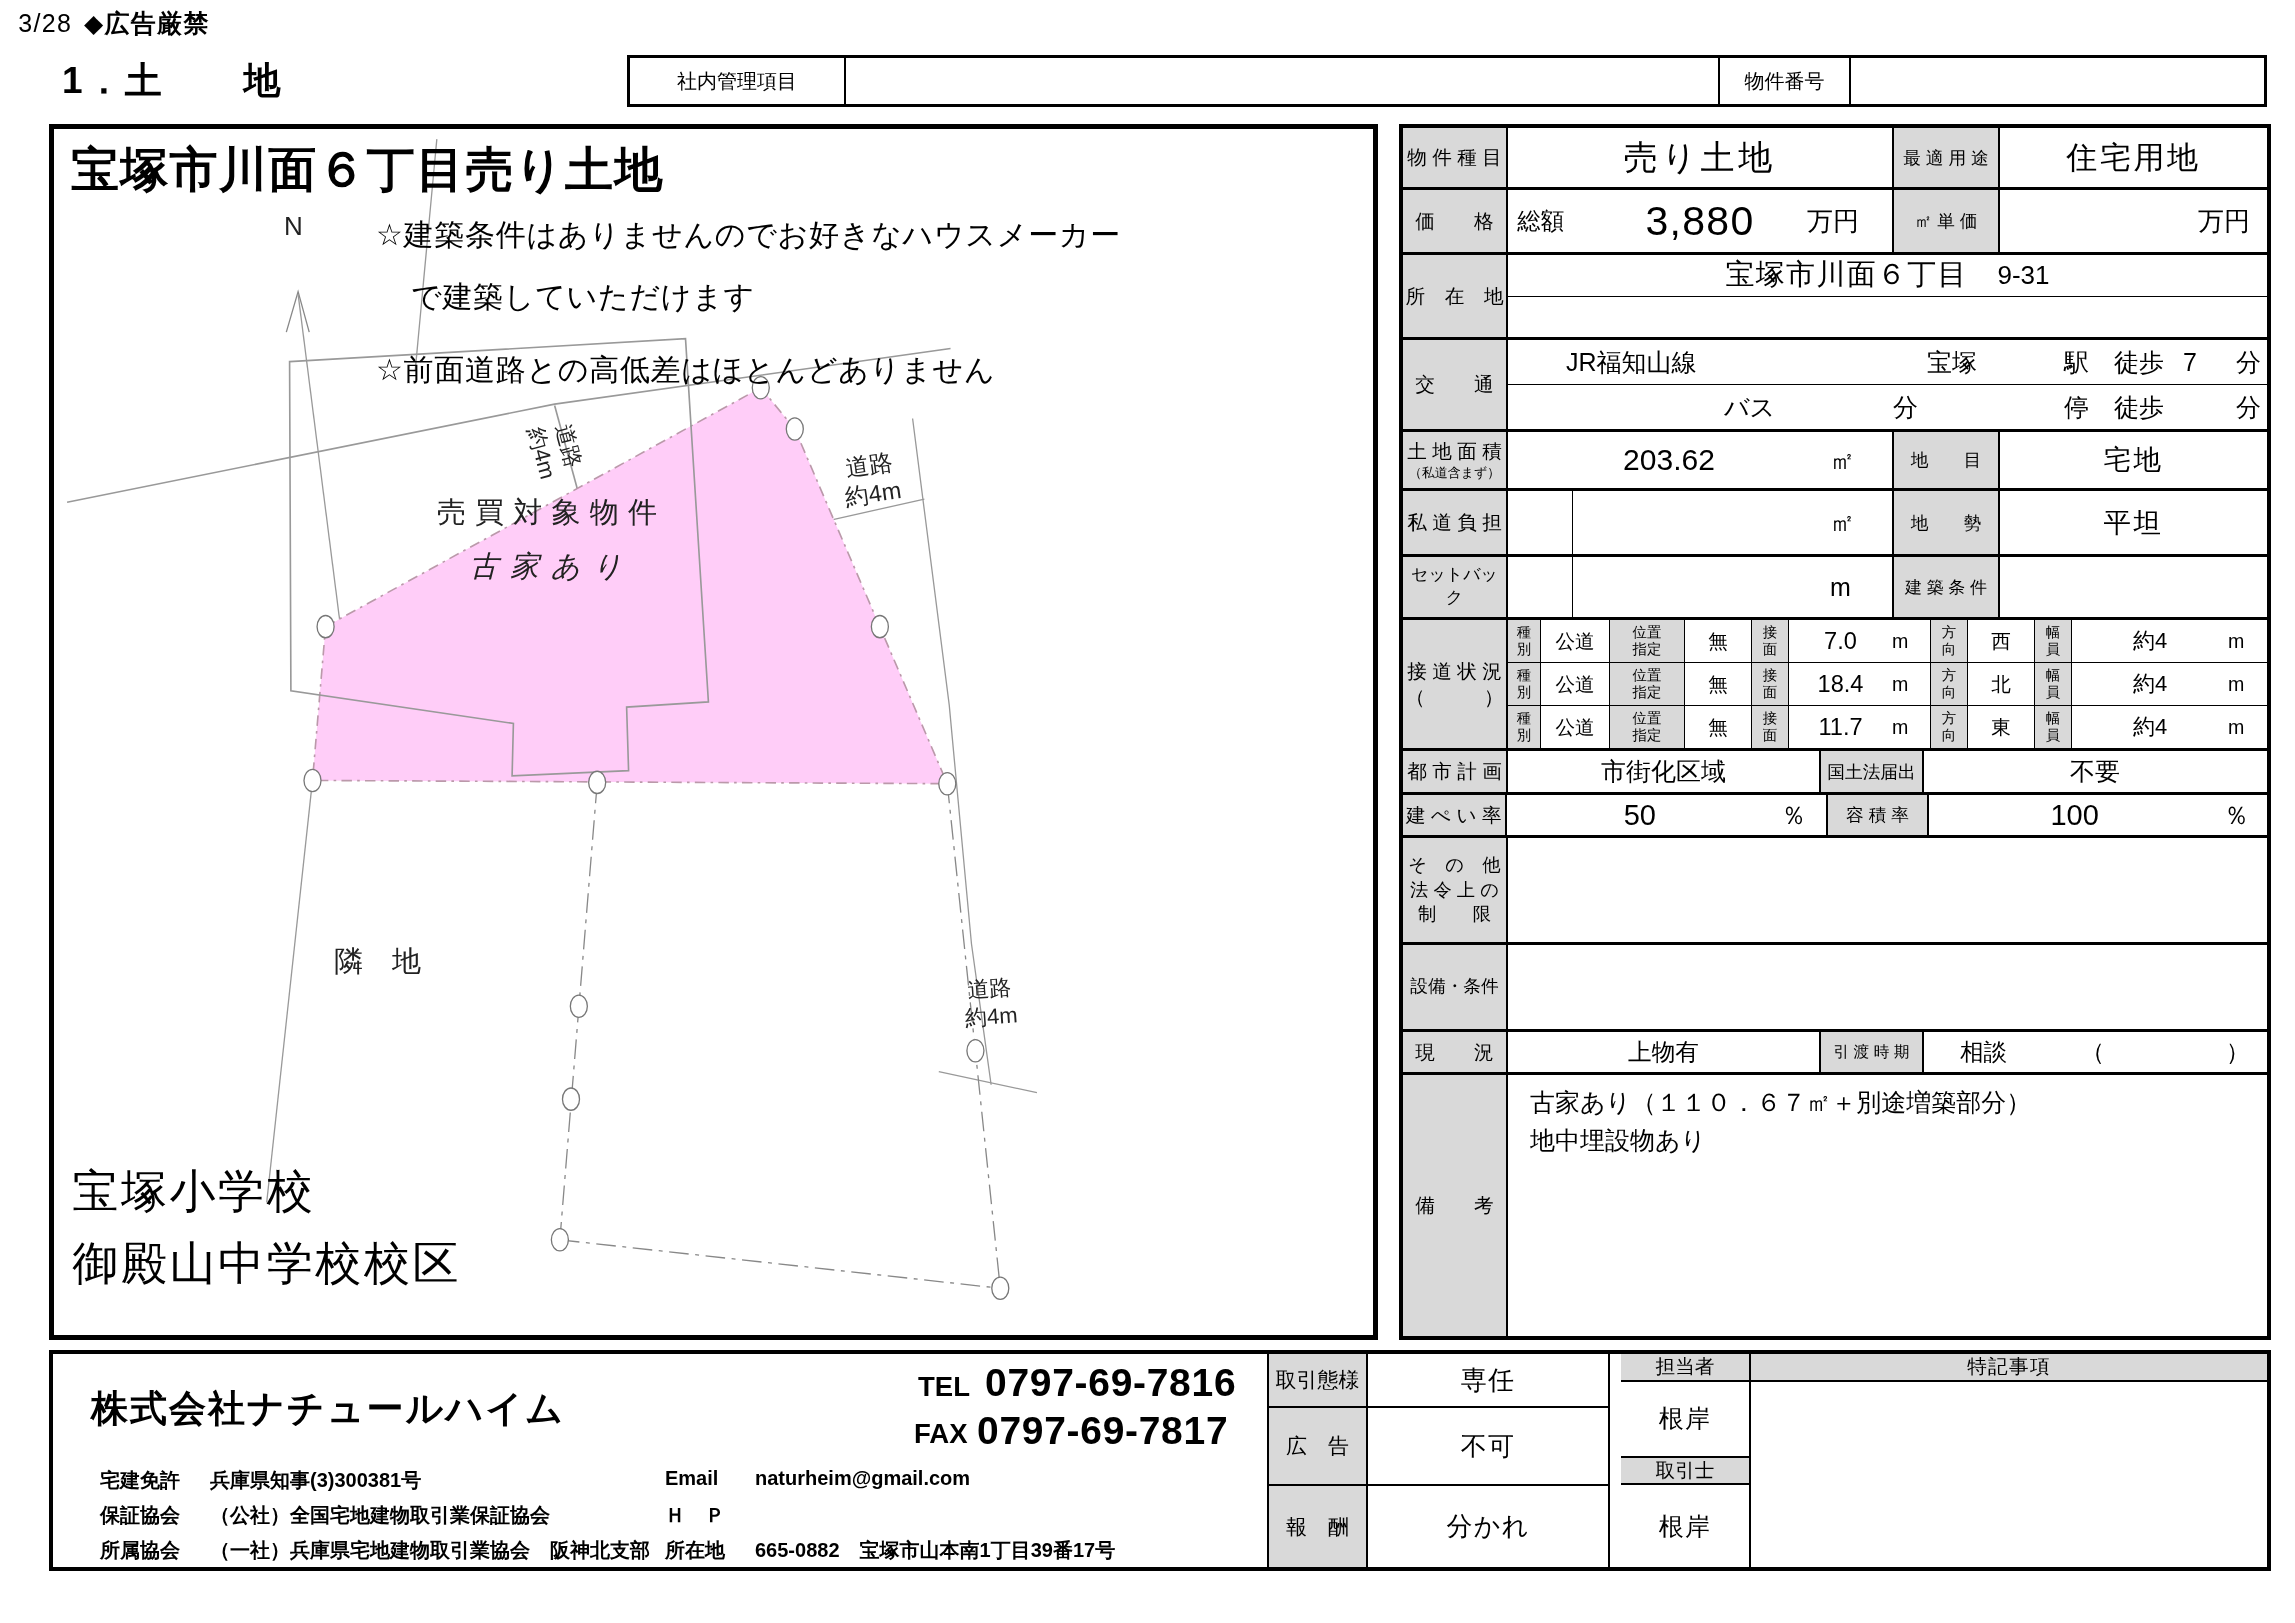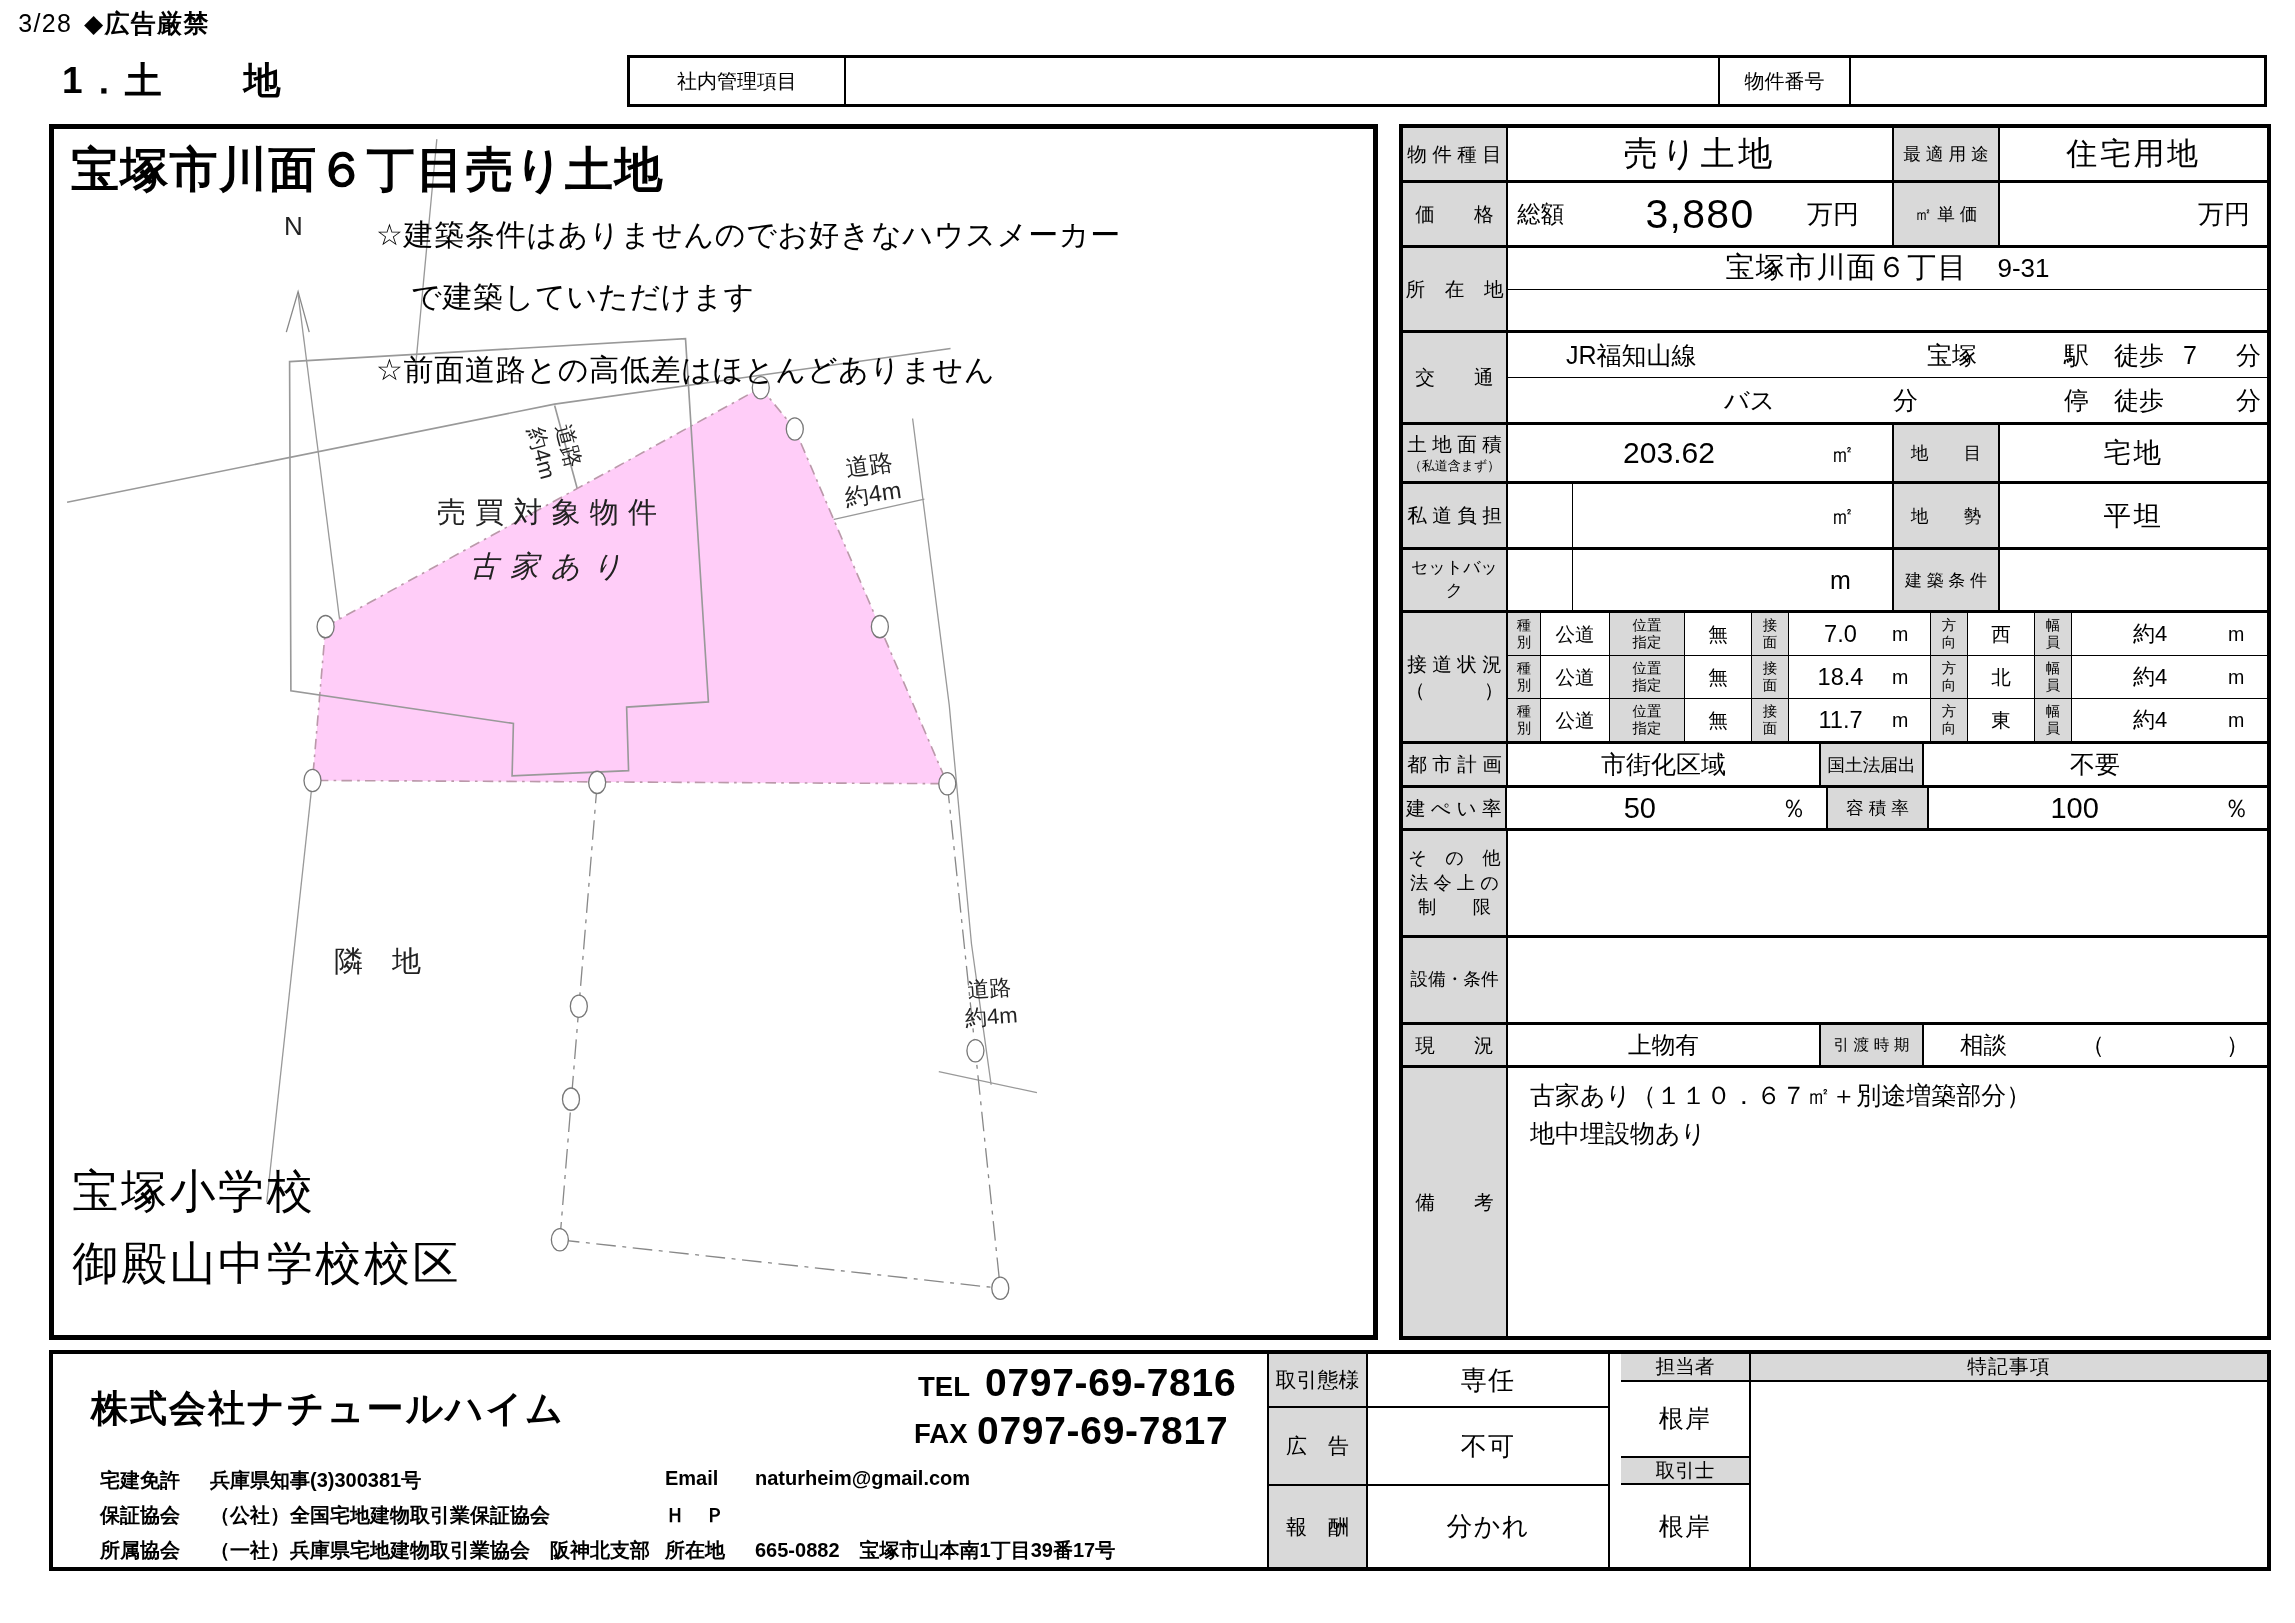--- a/index.html
+++ b/index.html
@@ -40,21 +40,21 @@
      display:flex; flex-direction:column; }
   .srow { display:flex; width:100%; border-top:3.3px solid #000; }
   .srow:first-child { border-top:none; }
   .lab { width:105px; background:#d9d9d9; border-right:2px solid #000; display:flex; flex-direction:column;
      align-items:center; justify-content:center; font-size:19.6px; text-align:center; white-space:pre-line; line-height:1.35; }
   .lab .sub { font-size:13px; }
   .lab2 { width:105px; background:#d9d9d9; border-left:2px solid #000; border-right:2px solid #000;
      display:flex; align-items:center; justify-content:center; font-size:17.7px; text-align:center; white-space:pre-line; }
   .lab2w { width:108px; }
   .valbox { display:flex; align-items:center; justify-content:center; }
-  .r1 { height:52px; }  .r1 .v1 { flex:1; font-size:34px; letter-spacing:3.9px; }
+  .r1 { height:59px; }  .r1 .v1 { flex:1; font-size:34px; letter-spacing:3.9px; }
   .r1 .v2 { width:267px; font-size:31px; letter-spacing:2.6px; }
   .r2 { height:65px; }
   .r2 .sub1 { width:85px; font-size:23.6px; display:flex; align-items:center; padding-left:9.2px; }
   .r2 .num { flex:1; font-size:41px; display:flex; align-items:center; justify-content:center; letter-spacing:1.3px; }
   .r2 .unit { width:85px; font-size:26px; display:flex; align-items:center; }
   .r2 .v2 { width:267px; font-size:26px; display:flex; align-items:center; justify-content:flex-end; padding-right:17px; }
   .r3 { height:85px; }
   .subcol { flex:1; display:flex; flex-direction:column; }
   .subrow { flex:1; position:relative; display:flex; align-items:center; justify-content:center; }
   .subrow + .subrow { border-top:1.3px solid #000; }

